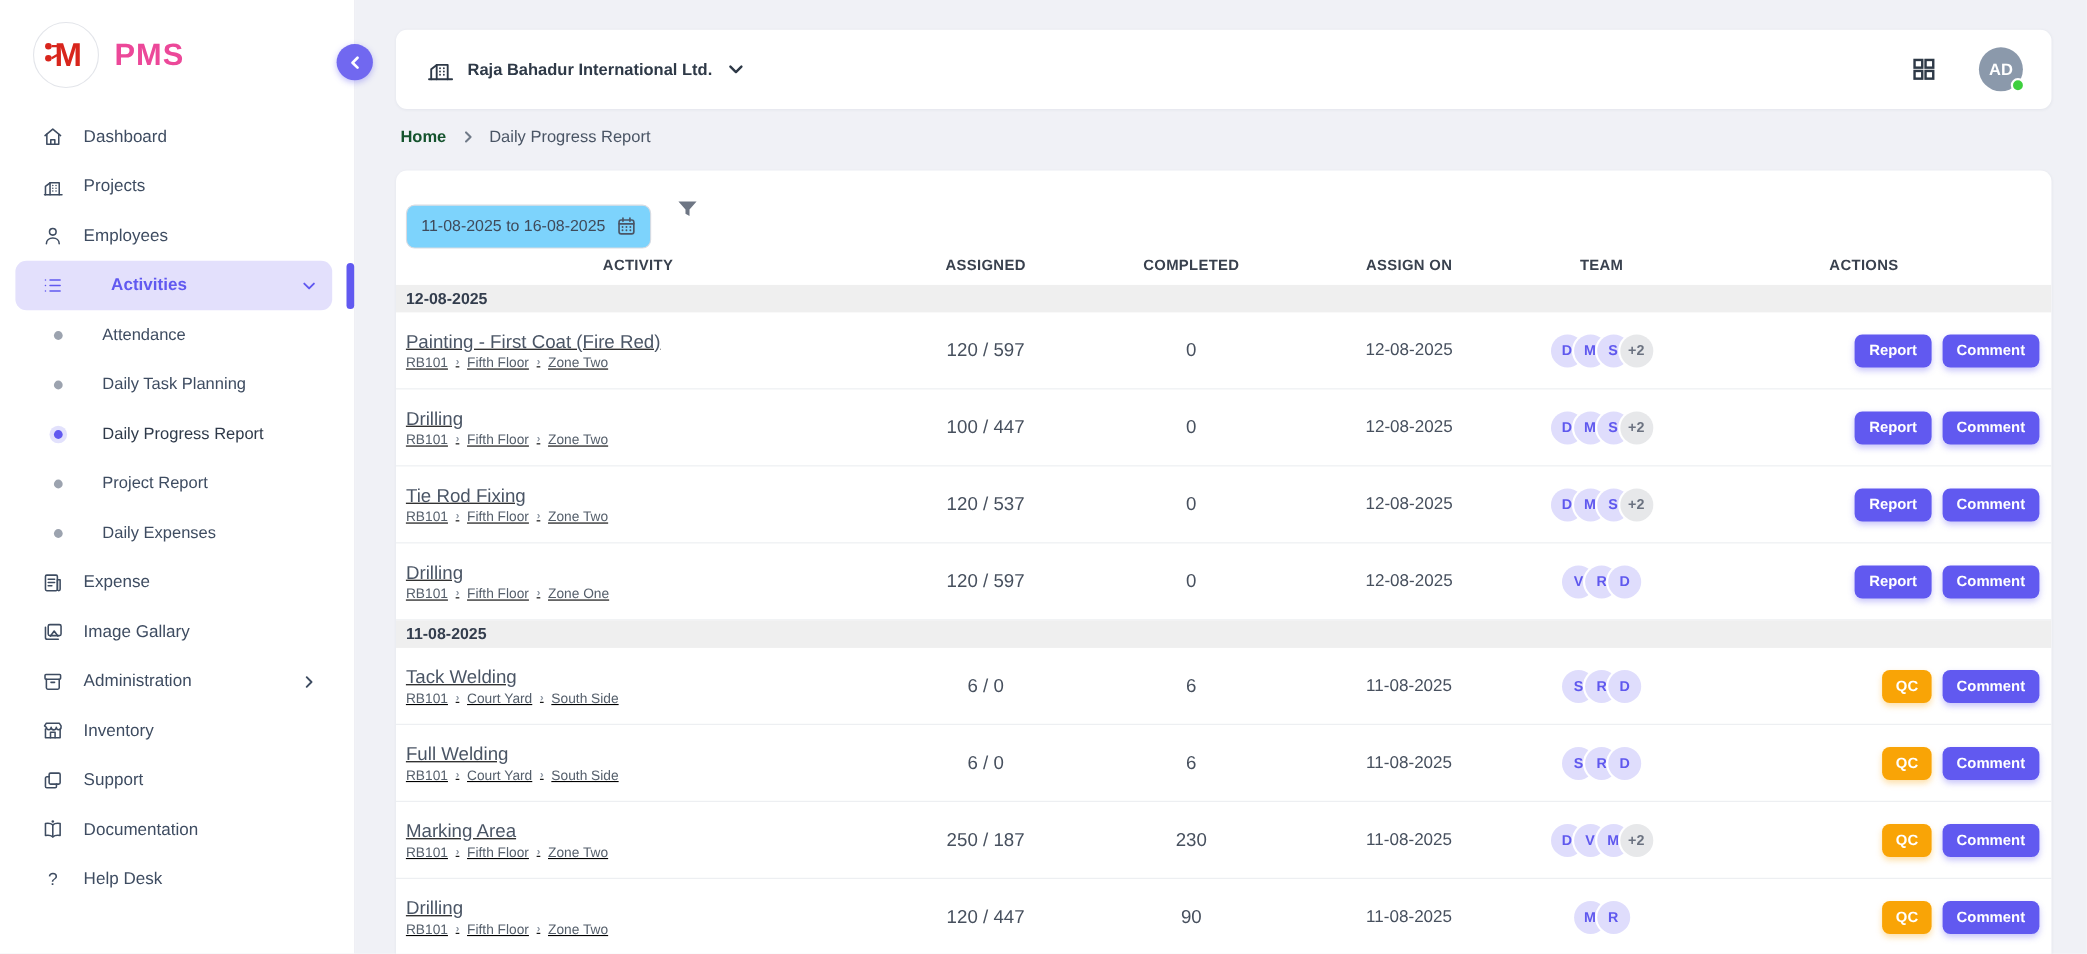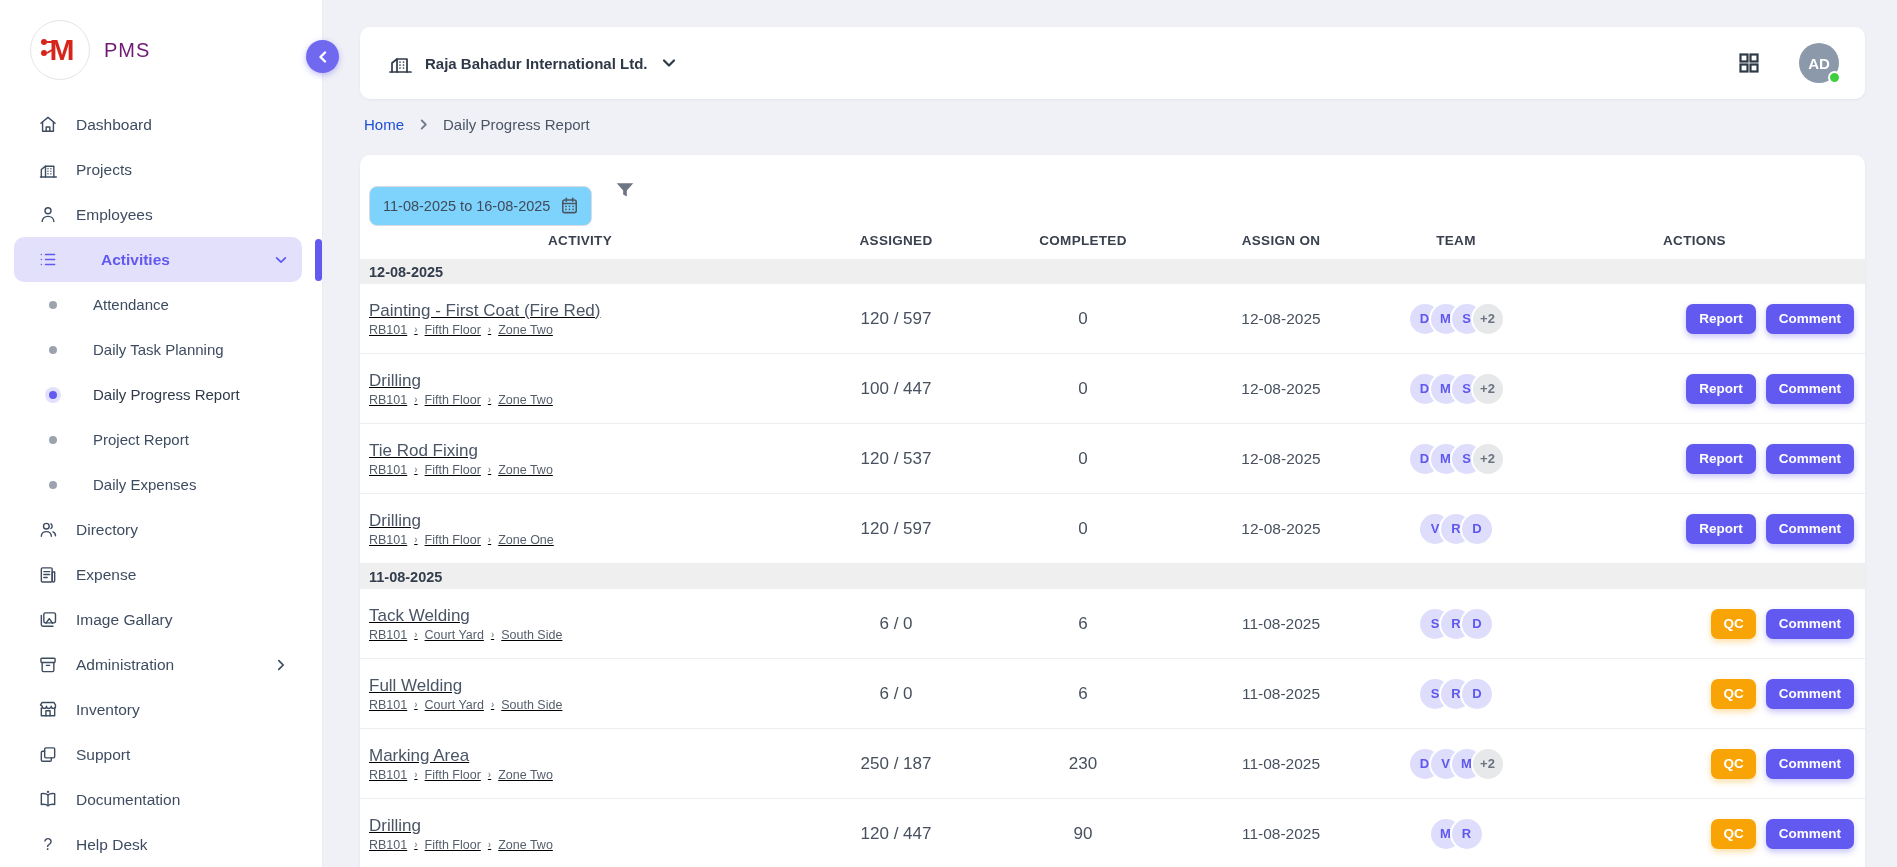--- a/index.html
+++ b/index.html
@@ -4,21 +4,21 @@
 <style>
   * { margin:0; padding:0; box-sizing:border-box; }
   html,body { width:1897px; height:867px; overflow:hidden; }
   body { font-family:"Liberation Sans","DejaVu Sans",sans-serif; background:var(--page-bg,#f0f1f6); }
   .app { position:relative; width:1897px; height:867px; background:var(--page-bg,#f0f1f6); }
 
   
   .sidebar { position:absolute; left:0; top:0; width:323px; height:867px; background:#fff; border-right:1px solid #ececf2; z-index:2; }
   .brand { display:flex; align-items:center; gap:14px; padding:20px 0 14px 30px; }
   .logo-circle { width:60px; height:60px; border-radius:50%; border:1px solid #e3e5ea; display:flex; align-items:center; justify-content:center; background:#fff; }
-  .brand-name { font-size:20px; font-weight:400; color:#701a75; letter-spacing:1px; }
+  .brand-name { font-size:28px; font-weight:700; color:#ec4899; letter-spacing:1px; }
   .menu { padding:8px 0 0 0; }
   .side-item { position:relative; display:flex; align-items:center; gap:18px; height:45px; margin:0 20px 0 14px; padding-left:24px; border-radius:10px; cursor:pointer; }
   .side-item .lbl { font-size:15.5px; color:#3e4c61; font-weight:500; }
   .side-item svg.mi { flex:0 0 20px; }
   .side-item .chev { margin-left:auto; margin-right:14px; display:flex; }
   .side-item.active { background:var(--accent-bg,#e3e0fc);gap:43px; }
   .side-item.active .lbl { color:var(--accent,#6159f0); font-weight:600; }
   .side-item.active svg.mi path, .side-item.active svg.mi line, .side-item.active svg.mi circle { stroke:var(--accent,#6159f0); }
   .edge-indicator { position:absolute; right:-20px; top:2px; width:7px; height:42px; border-radius:4px; background:var(--accent,#6159f0); }
   .side-sub { display:flex; align-items:center; height:45px; padding-left:49px; cursor:pointer; }
@@ -34,21 +34,21 @@
   .company-select { display:flex; align-items:center; gap:13px; cursor:pointer; }
   .company-name { font-size:15px; font-weight:700; color:#2e3947; }
   .top-right { display:flex; align-items:center; gap:38px; }
   .icon-btn { background:none; border:none; cursor:pointer; display:flex; }
   .avatar-wrap { position:relative; width:40px; height:40px; cursor:pointer; }
   .avatar { width:40px; height:40px; border-radius:50%; background:var(--avatar-bg,#8b99ab); color:#fff; font-size:15px; font-weight:700; display:flex; align-items:center; justify-content:center; }
   .status-dot { position:absolute; right:-2px; bottom:-1px; width:13px; height:13px; border-radius:50%; background:var(--online-green,#3ecf3e); border:2px solid #fff; }
 
   
   .breadcrumb { position:absolute; left:364px; top:116px; display:flex; align-items:center; gap:14px; }
-  .crumb { font-size:15px; color:#1d4ed8; font-weight:400; cursor:pointer; }
+  .crumb { font-size:15px; color:#14532d; font-weight:700; cursor:pointer; }
   .crumb.current { color:#4a5565; font-weight:500; cursor:default; }
   .crumb-sep { color:#707a88; display:flex; }
 
   
   .content-card { position:absolute; left:360px; right:32px; top:155px; bottom:-30px; background:#fff; border-radius:10px 10px 0 0; box-shadow:0 1px 3px rgba(40,50,80,.06); overflow:hidden; }
   .filter-row { display:flex; align-items:center; gap:22px; padding:11px 0 0 9px; height:58px; }
   .date-range { display:flex; align-items:center; gap:10px; height:40px; padding:0 12px 0 13px; border:1px solid var(--input-border,#d8dbe2); border-radius:8px; background:#7dd3fc; font-size:14.5px; color:#3f4a5a; cursor:pointer;margin-top:32px; }
   .funnel-btn { background:none; border:none; cursor:pointer; display:flex; }
 
   
@@ -143,28 +143,20 @@
           <span class="bullet"></span>
           <span class="lbl">Daily Progress Report</span>
         </div>
         <div class="side-sub">
           <span class="bullet"></span>
           <span class="lbl">Project Report</span>
         </div>
         <div class="side-sub">
           <span class="bullet"></span>
           <span class="lbl">Daily Expenses</span>
-        </div>
-        <div class="side-item">
-          <svg class="mi" width="21" height="21" viewBox="0 0 24 24">
-            <circle cx="10" cy="8" r="3.4" fill="none" stroke="#3e4c61" stroke-width="1.7" stroke-linecap="round" stroke-linejoin="round"></circle>
-            <path d="M4 20c0-3.4 2.7-5.5 6-5.5s6 2.1 6 5.5" fill="none" stroke="#3e4c61" stroke-width="1.7" stroke-linecap="round" stroke-linejoin="round"></path>
-            <path d="M15.5 5.2a3.4 3.4 0 0 1 0 5.6M18 14.8c1.8.8 3 2.4 3 4.7" fill="none" stroke="#3e4c61" stroke-width="1.7" stroke-linecap="round" stroke-linejoin="round"></path>
-          </svg>
-          <span class="lbl">Directory</span>
         </div>
         <div class="side-item">
           <svg class="mi" width="21" height="21" viewBox="0 0 24 24">
             <rect x="4" y="4" width="13" height="17" rx="1.5" fill="none" stroke="#3e4c61" stroke-width="1.7" stroke-linecap="round" stroke-linejoin="round"></rect>
             <path d="M17 9h3v10.5a1.5 1.5 0 0 1-3 0z" fill="none" stroke="#3e4c61" stroke-width="1.7" stroke-linecap="round" stroke-linejoin="round"></path>
             <line x1="7" y1="8.5" x2="14" y2="8.5" fill="none" stroke="#3e4c61" stroke-width="1.7" stroke-linecap="round" stroke-linejoin="round"></line>
             <line x1="7" y1="12" x2="14" y2="12" fill="none" stroke="#3e4c61" stroke-width="1.7" stroke-linecap="round" stroke-linejoin="round"></line>
             <line x1="7" y1="15.5" x2="11" y2="15.5" fill="none" stroke="#3e4c61" stroke-width="1.7" stroke-linecap="round" stroke-linejoin="round"></line>
           </svg>
           <span class="lbl">Expense</span>

